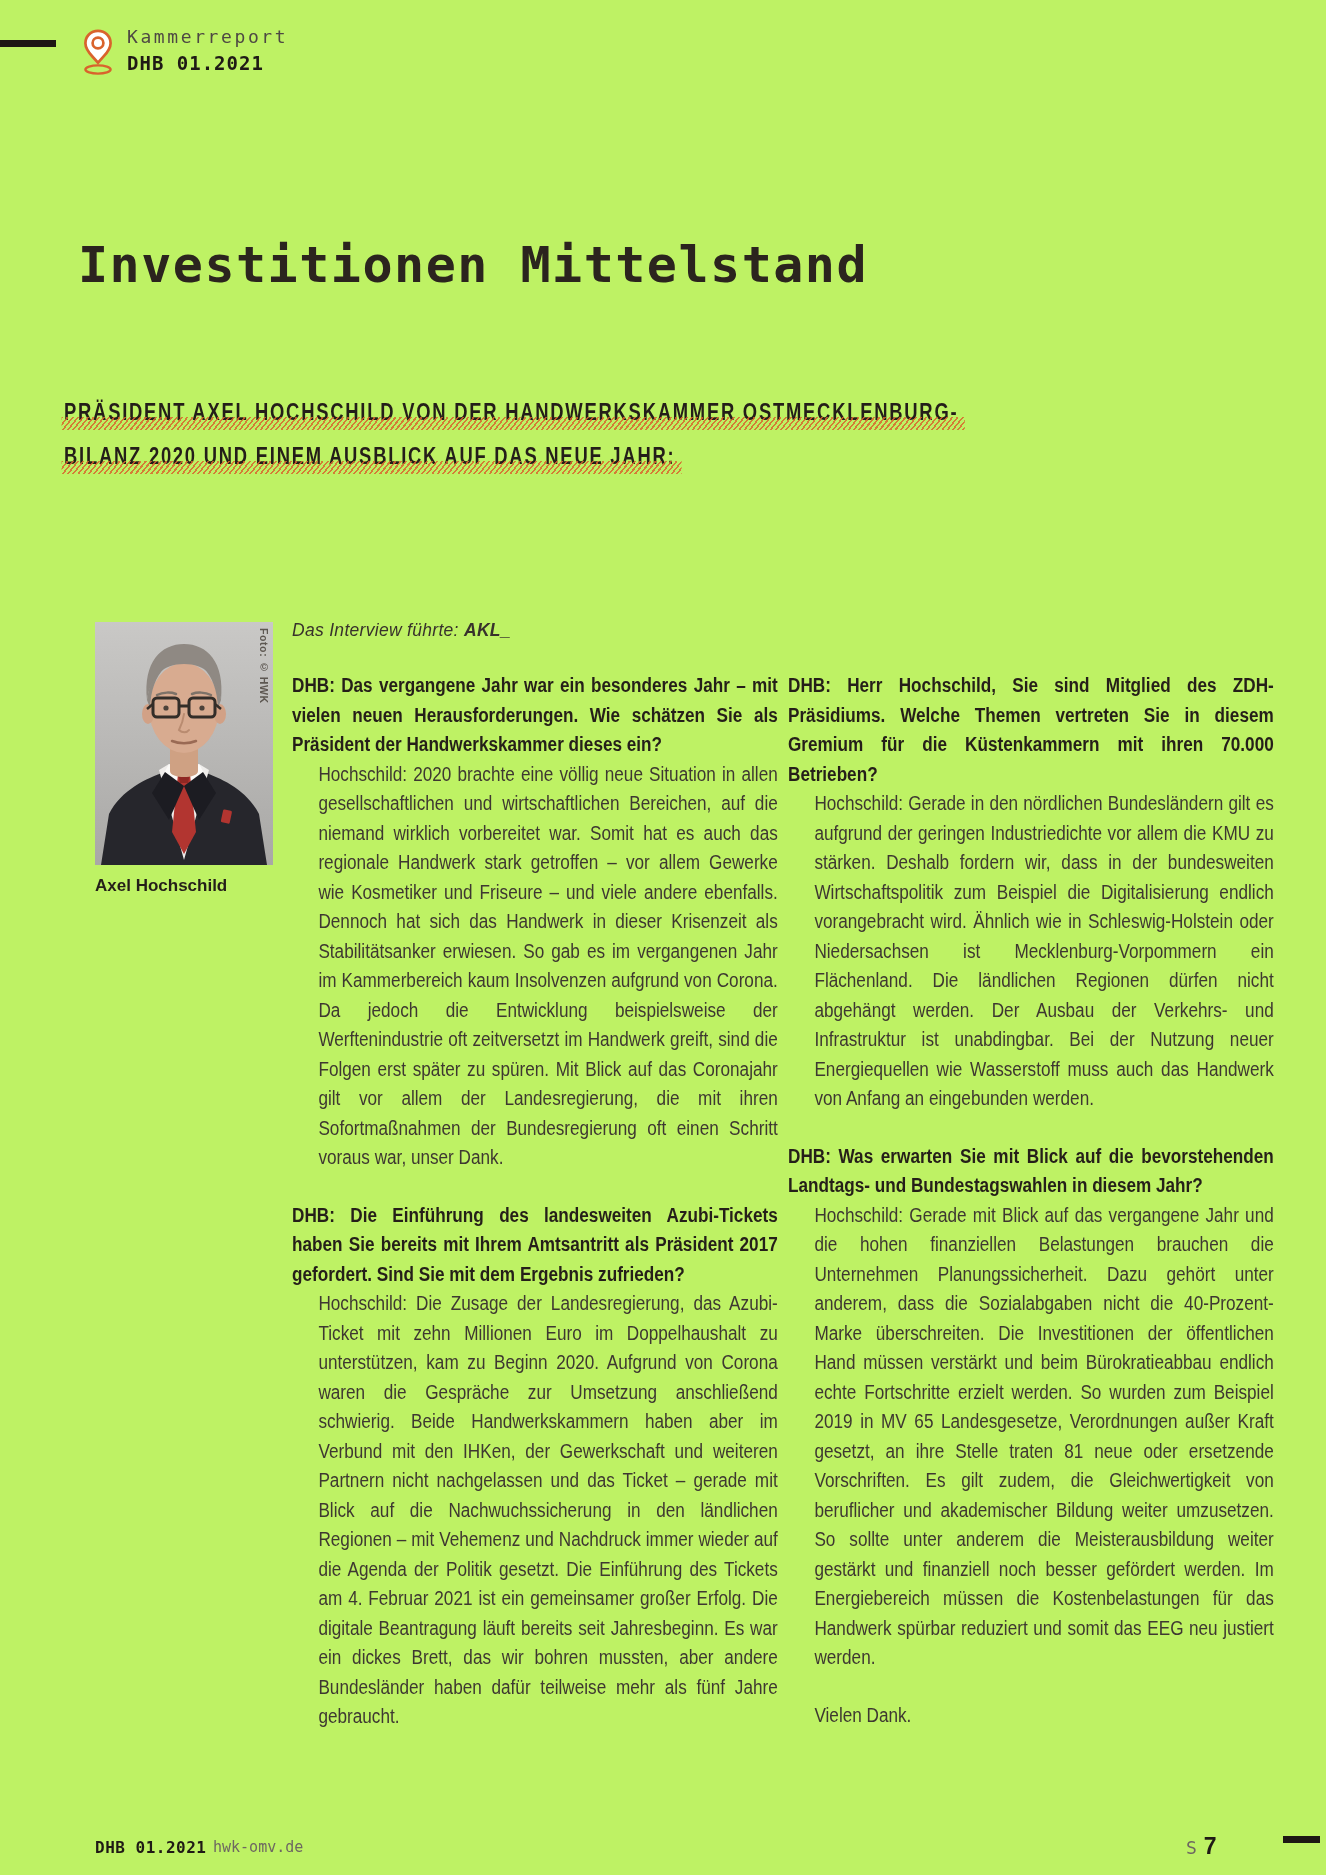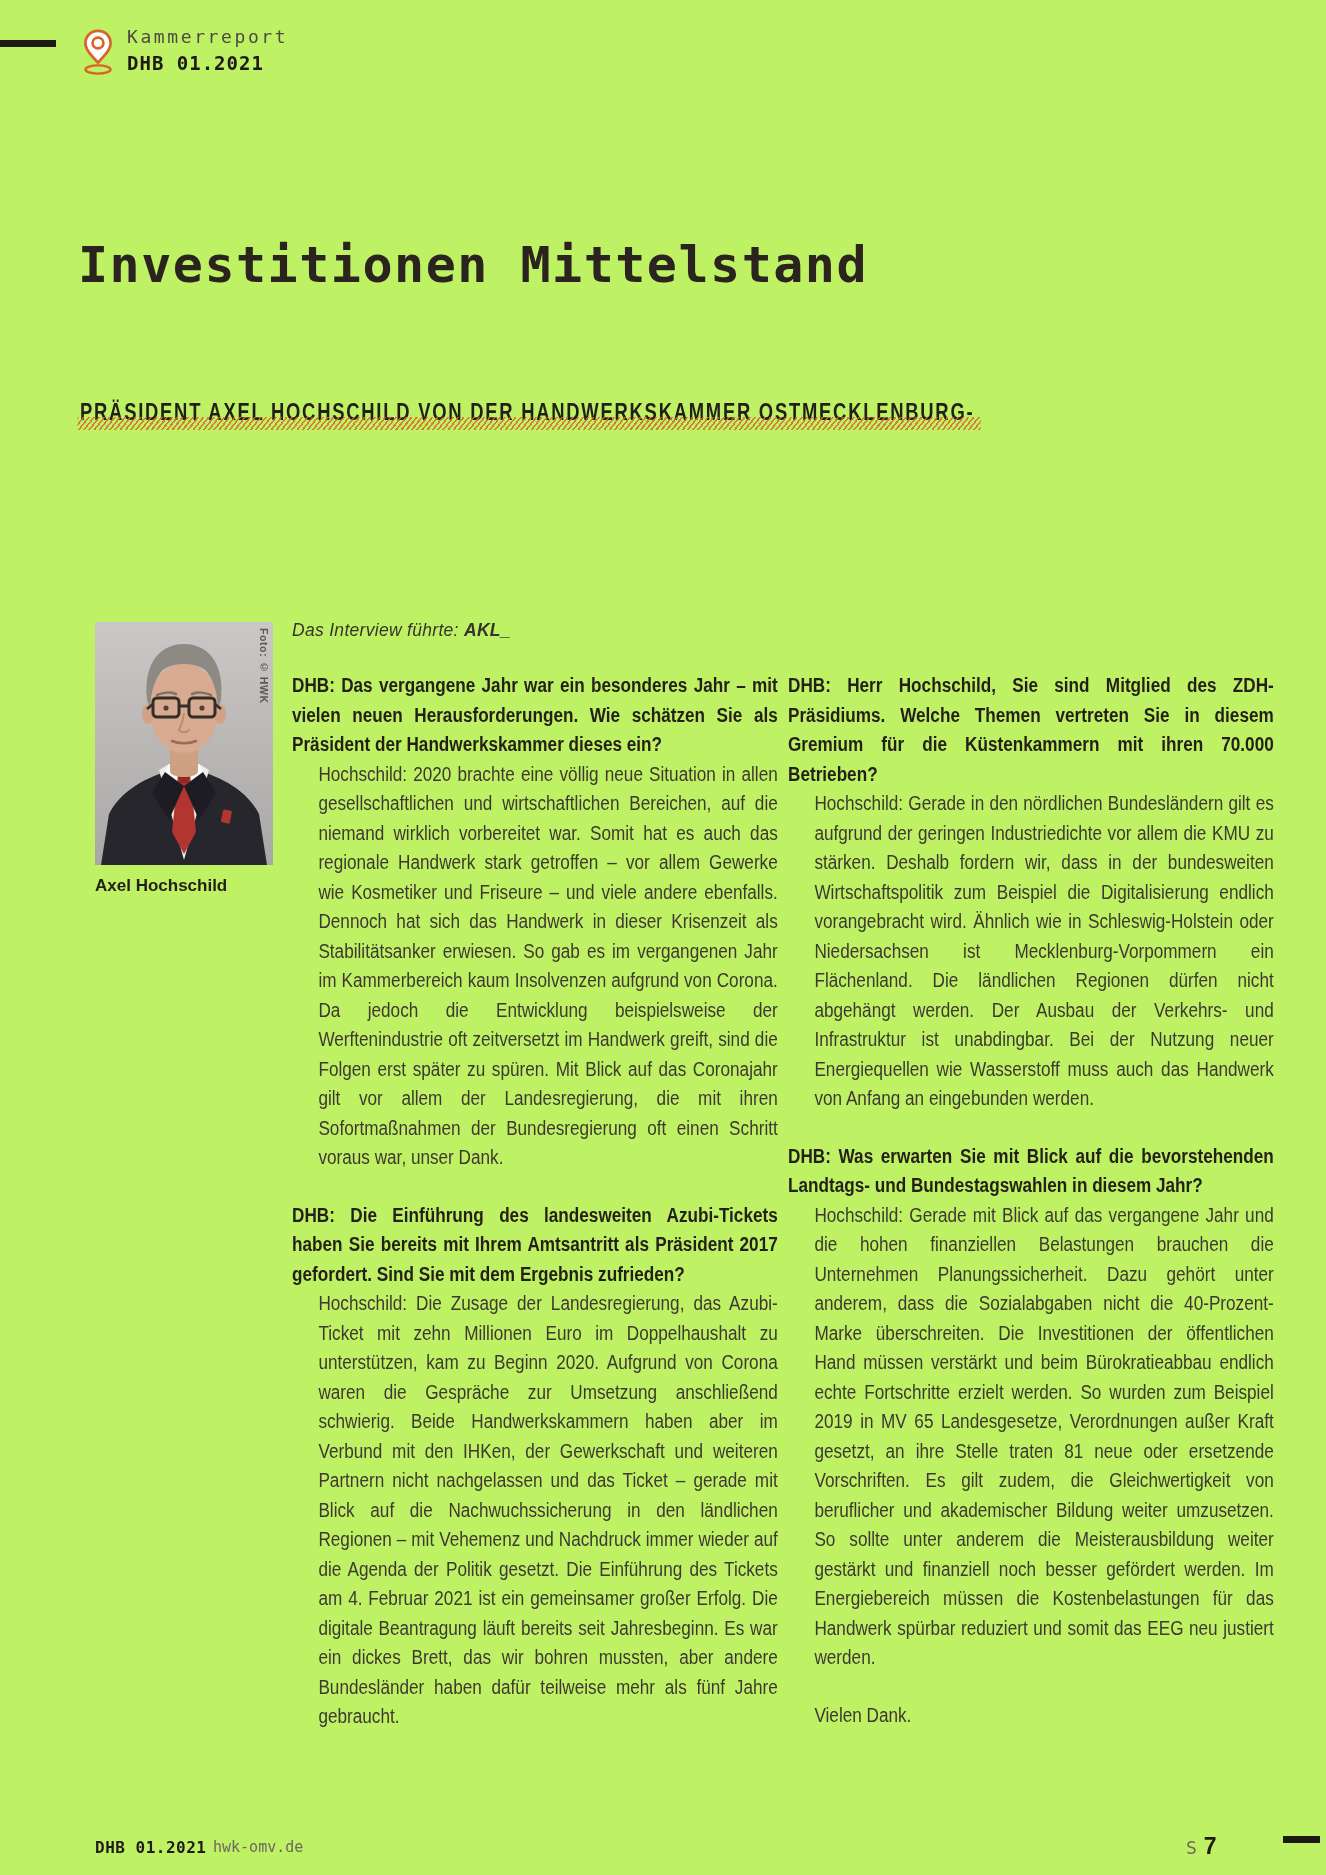--- a/index.html
+++ b/index.html
@@ -13,21 +13,21 @@
   .brand .pin{flex:0 0 auto;margin-top:2px;}
   .brand-section{font-family:"DejaVu Sans Mono",monospace;font-size:18px;letter-spacing:2.6px;color:#4e4943;line-height:22px;}
   .brand-issue{font-family:"DejaVu Sans Mono",monospace;font-weight:700;font-size:19px;letter-spacing:1px;color:#1f1a15;line-height:24px;margin-top:3px;}
   
   .headline{
     position:absolute;left:78px;top:234px;margin:0;white-space:nowrap;
     font-family:"DejaVu Sans Mono",monospace;font-weight:700;font-size:50px;line-height:62px;
     letter-spacing:1.5px;color:#2b241e;
   }
   
-  .standfirst{position:absolute;left:80px;top:397px;}
+  .standfirst{position:absolute;left:64px;top:397px;}
   .sf-row{height:44px;}
   .hl{
     display:inline-block;transform:scaleX(0.8);transform-origin:left top;position:relative;
     font-weight:700;font-size:23px;letter-spacing:2.2px;color:#241e19;white-space:nowrap;line-height:30px;
   }
   .hl::after{
     content:"";position:absolute;left:-3px;right:-8px;bottom:-3px;height:13px;z-index:1;
     background:repeating-linear-gradient(135deg,
       rgba(217,99,44,0.82) 0px, rgba(217,99,44,0.82) 1.8px,
       rgba(255,255,255,0) 1.8px, rgba(255,255,255,0) 4.6px);
@@ -80,20 +80,21 @@
     <div class="brand-text">
       <div class="brand-section">Kammerreport</div>
       <div class="brand-issue">DHB 01.2021</div>
     </div>
   </header>
 
   <h1 class="headline"><span>Investitionen Mittelstand</span><br></h1>
 
   <div class="standfirst">
     <div class="sf-row"><span class="hl">PRÄSIDENT AXEL HOCHSCHILD VON DER HANDWERKSKAMMER OSTMECKLENBURG-</span></div>
+    <div class="sf-row"><span class="hl">BILANZ 2020 UND EINEM AUSBLICK AUF DAS NEUE JAHR:</span></div>
   </div>
 
   <figure class="photo">
     <svg viewBox="0 0 178 243" width="178" height="243" aria-hidden="true">
       <defs>
         <linearGradient id="bgGrad" x1="0" y1="0" x2="0" y2="1">
           <stop offset="0" stop-color="#c9c8c6"></stop>
             <stop offset="1" stop-color="#a9a8a6"></stop>
         </linearGradient>
       </defs>

